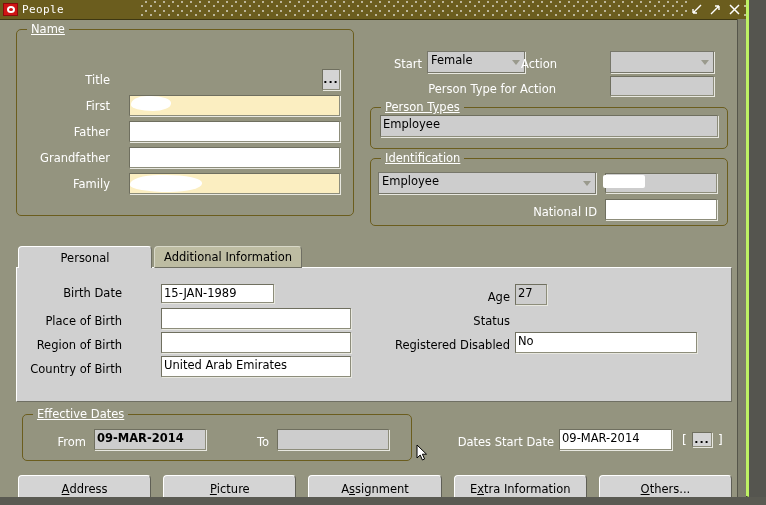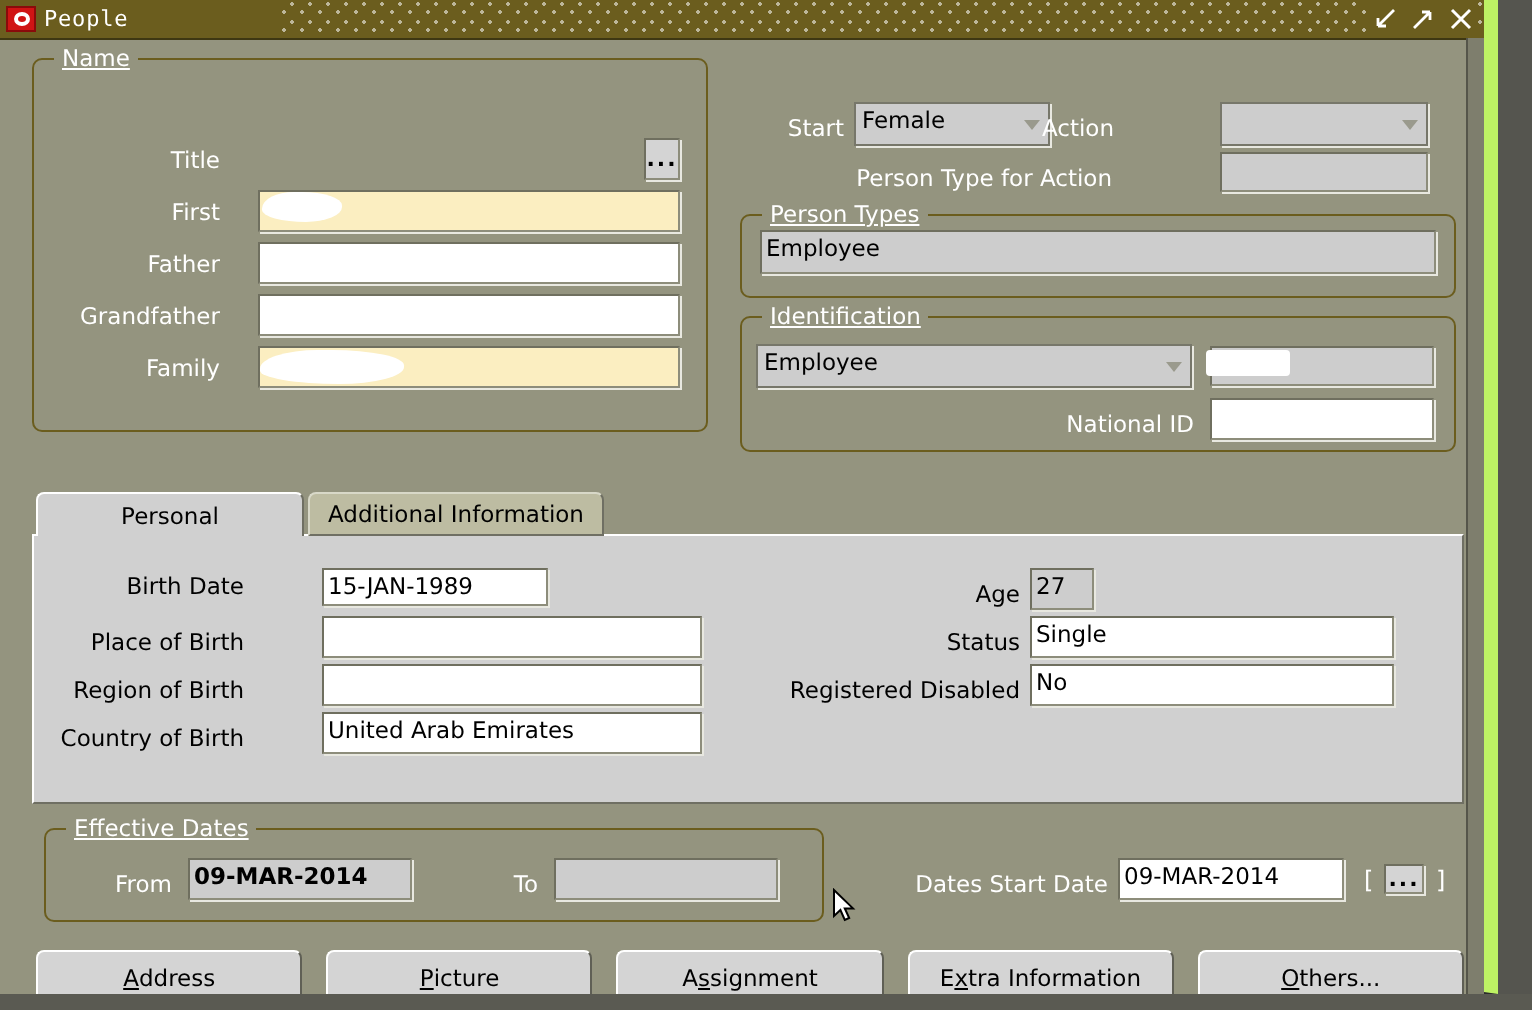--- a/index.html
+++ b/index.html
@@ -19,21 +19,21 @@
     background: #55554f;
     overflow: hidden;
   }
 
   
   .window {
     position: absolute;
     left: 0; top: 0;
     width: 749px; height: 497px;
     background: #94947f;
-    border-right: 7px solid #bef264;
+    border-right: 3px solid #bef264;
     border-bottom: 1px solid #2c2c2c;
     box-sizing: border-box;
   }
   .titlebar {
     position: relative;
     height: 19px;
     background: #6b5d1e;
     background-image:
       radial-gradient(circle at 2px 2px, rgba(255,255,255,.55) 0.8px, transparent 1px),
       radial-gradient(circle at 7px 6px, rgba(255,255,255,.55) 0.8px, transparent 1px);
@@ -389,21 +389,20 @@
       <div class="lbl dark" style="left:28px; top:318px; width:94px;">Region of Birth</div>
       <div class="fld" style="left:161px; top:312px; width:190px; height:21px;"></div>
 
       <div class="lbl dark" style="left:22px; top:342px; width:100px;">Country of Birth</div>
       <div class="fld" style="left:161px; top:336px; width:190px; height:21px;">United Arab Emirates</div>
 
       <div class="lbl dark" style="left:440px; top:270px; width:70px;">Age</div>
       <div class="fld dis" style="left:515px; top:264px; width:32px; height:21px;">27</div>
 
       <div class="lbl dark" style="left:440px; top:294px; width:70px;">Status</div>
-      <div class="fld" style="left:515px; top:288px; width:182px; height:21px;">Single</div>
 
       <div class="lbl dark" style="left:386px; top:318px; width:124px;">Registered Disabled</div>
       <div class="fld" style="left:515px; top:312px; width:182px; height:21px;">No</div>
 
       <div class="grp" style="left:22px; top:394px; width:390px; height:47px;">
         <span class="cap">Effective Dates</span>
       </div>
       <div class="lbl" style="left:44px; top:415px; width:42px;">From</div>
       <div class="fld dis bold" style="left:94px; top:409px; width:112px; height:21px;">09-MAR-2014</div>
       <div class="lbl" style="left:245px; top:415px; width:24px;">To</div>

